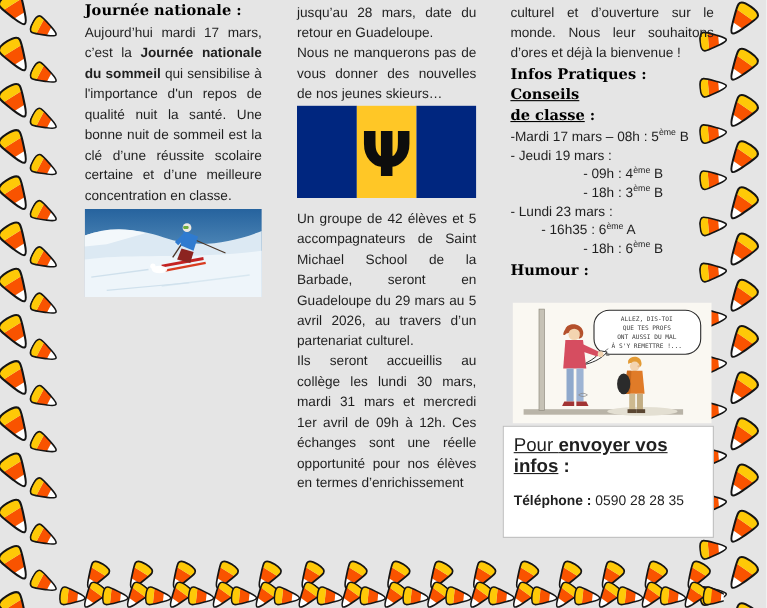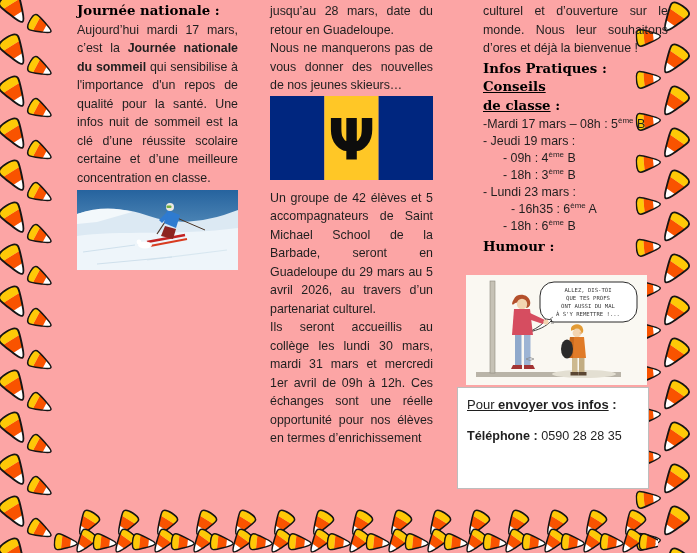--- a/index.html
+++ b/index.html
@@ -1,37 +1,37 @@
 <!DOCTYPE html>
 <html><head>
 <meta charset="utf-8">
 <style>
   html,body{margin:0;padding:0;background:#fff;}
-  .page{position:relative;width:697px;height:553px;background:#fca5a5;overflow:hidden;
+  .page{position:relative;width:697px;height:553px;background:#e5e5e5;overflow:hidden;
         font-family:"Liberation Sans",sans-serif;color:#1f1f1f;}
   .col{position:absolute;top:2px;}
   .col1{left:77px;width:161px;}
   .col2{left:270px;width:163px;}
-  .col3{left:483px;width:185px;}
+  .col3{left:464px;width:185px;}
   .col p{margin:0;font-size:12.4px;line-height:18.5px;text-align:justify;}
   .h{font-family:"DejaVu Serif",serif;font-weight:bold;font-size:13.3px;line-height:18.5px;color:#000;margin:0;}
   .preline{white-space:pre-line;}
   .mt1{margin-top:1px}.mt2{margin-top:2px}.mt3{margin-top:3px}.mt6{margin-top:6px}
   sup{font-size:8px;line-height:0;}
   .photo{display:block;margin:3px 0 5px 0;}
   .flagwrap{margin:1px 0 5px 0;}
   .sched{font-size:12.4px;line-height:17px;text-align:left;}
   .sched .row{white-space:nowrap;}
-  .ind1{padding-left:20px;}
+  .ind1{padding-left:20px;text-align:center;}
   .ind2{padding-left:28px;}
   .ul{text-decoration:underline;}
   .cartoon{position:absolute;left:466px;top:275px;width:181px;height:110px;}
   .contact-box{position:absolute;left:457px;top:387px;width:192px;height:102px;
                border:1.6px solid #bdbdbd;box-sizing:border-box;padding:7px 9px;background:#fff;}
-  .contact-box .lead{font-size:13px;line-height:19px;margin:0;}
+  .contact-box .lead{font-size:17px;line-height:19px;margin:0;}
   .contact-box .lead b{font-weight:bold;}
   .email{display:block;color:#4b9cd3;text-decoration:underline;font-size:12.4px;line-height:19.5px;
          margin-top:2px;padding-left:3px;overflow-wrap:break-word;cursor:pointer;}
   .phone{font-size:12.6px;line-height:18px;margin-top:13px;}
   .border-strip{position:absolute;overflow:hidden;pointer-events:none;}
   #border-left{left:0;top:0;width:60px;height:553px;}
   #border-right{left:630px;top:0;width:67px;height:553px;}
   #border-bottom{left:46px;top:504px;width:612px;height:49px;}
   .cc{position:absolute;}
   .cc svg{display:block;width:100%;height:100%;}
@@ -569,21 +569,21 @@
       </div>
       <div class="cc" style="left: 613px; top: 25px; width: 21px; height: 26.25px; transform: rotate(216deg);">
         <svg viewBox="0 0 24 30">
           <use href="#candycorn" xlink:href="#candycorn"></use>
         </svg>
       </div>
     </div>
 
   <div class="col col1">
     <div class="h">Journée nationale :</div>
-    <p class="mt2"><span>Aujourd’hui mardi 17 mars, c’est la </span><b>Journée nationale du sommeil</b><span> qui sensibilise à l'importance d'un repos de qualité pour la santé. Une infos nuit de sommeil est la clé d’une réussite scolaire certaine et d’une meilleure concentration en classe.</span></p>
+    <p class="mt2"><span>Aujourd’hui mardi 17 mars, c’est la </span><b>Journée nationale du sommeil</b><span> qui sensibilise à l'importance d'un repos de qualité nuit la santé. Une bonne nuit de sommeil est la clé d’une réussite scolaire certaine et d’une meilleure concentration en classe.</span></p>
 
     <svg class="photo" width="161" height="80" viewBox="0 0 161 80">
       <defs>
         <linearGradient id="skyg" x1="0" y1="0" x2="0" y2="1">
           <stop offset="0" stop-color="#26639e"></stop>
             <stop offset="1" stop-color="#7fb2d4"></stop>
         </linearGradient>
       </defs>
       <rect width="161" height="80" fill="url(#skyg)"></rect>
       <path d="M0 24 C25 16 50 18 72 26 C100 36 130 32 161 20 L161 80 L0 80 Z" fill="#dce9f3"></path>

